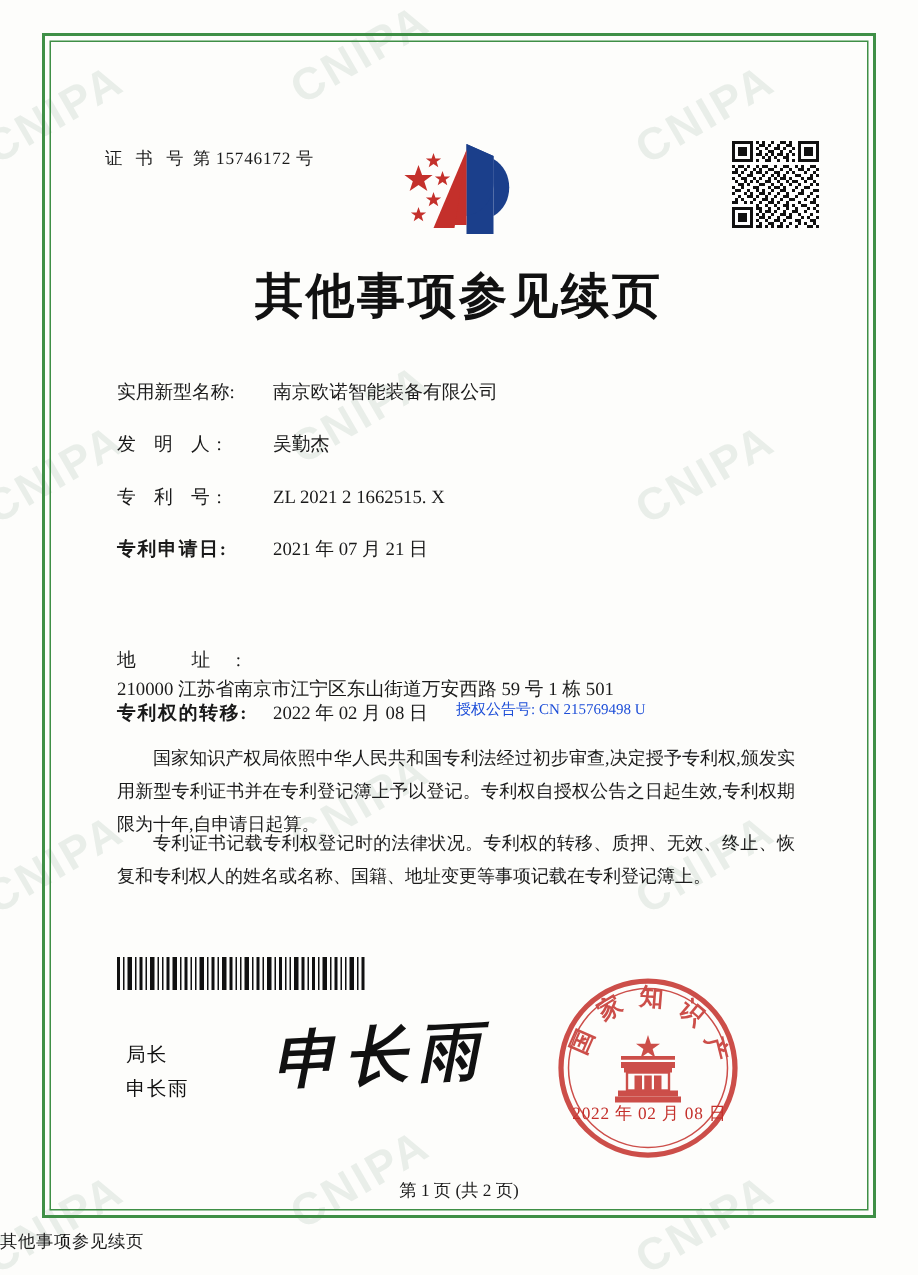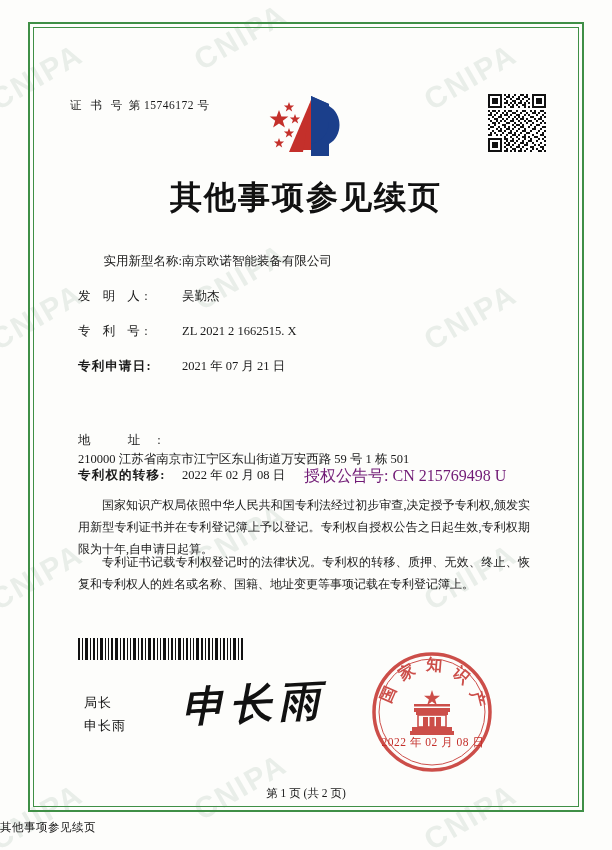--- a/index.html
+++ b/index.html
@@ -119,21 +119,21 @@
     line-height: 1.5;
   }
   .field .lbl {
     display: inline-block;
     width: 104px;
     white-space: nowrap;
   }
   .field .val {
     display: inline;
   }
-  .sp1 { letter-spacing: 0; text-align: right; }
+  .sp1 { letter-spacing: 0; }
   .sp3 { letter-spacing: 4.5px; }
   .sp4 { letter-spacing: 2.4px; }
   .sp5 { letter-spacing: 17px; }
   .sp6 { letter-spacing: 1.2px; font-weight: bold; }
 
   #f-name   { top: 252px; }
   #f-inv    { top: 287px; }
   #f-num    { top: 322px; }
   #f-appdate{ top: 357px; }
   #f-owner  { top: 396px; }
@@ -142,22 +142,22 @@
 
   #f-addr .val {
     display: inline-block;
     width: 380px;
     vertical-align: top;
   }
   #grant-no-label {
     position: absolute;
     left: 304px;
     top: 466px;
-    font-size: 16px;
-    color: #701a75;
+    font-size: 10px;
+    color: #1d4ed8;
     white-space: nowrap;
   }
 
   
   .para {
     position: absolute;
     left: 78px;
     width: 452px;
     font-size: 12px;
     line-height: 1.85;

